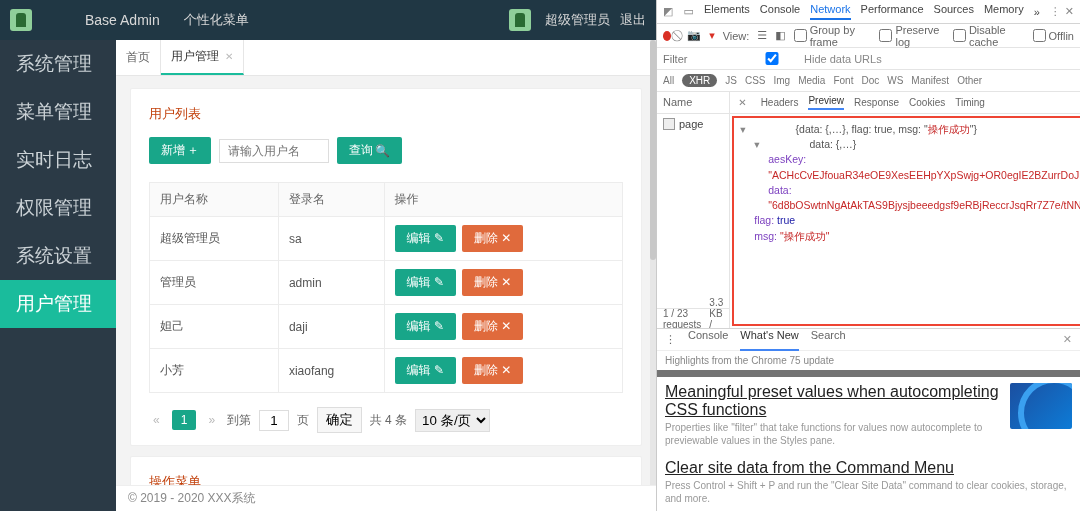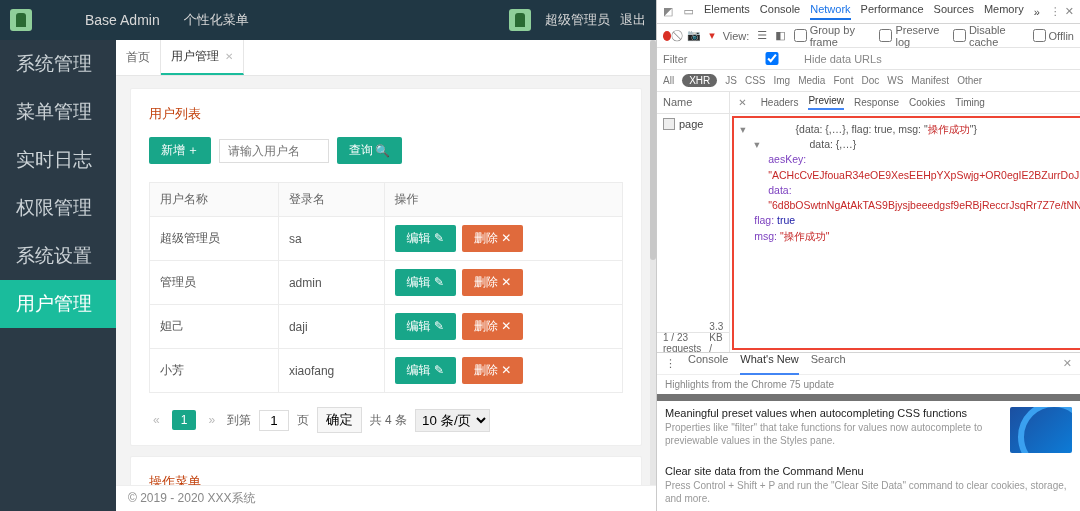--- a/index.html
+++ b/index.html
@@ -71,21 +71,21 @@
 .dt-preview .caret { color:#888; margin-right:2px; }
 .dt-preview .indent1 { padding-left:14px; }
 .dt-preview .indent2 { padding-left:28px; }
 .dt-status { height:20px; border-top:1px solid #e4e4e4; padding:0 6px; display:flex; align-items:center; gap:8px; font-size:10px; color:#666; }
 .dt-console { border-top:1px solid #d4d4d4; }
 .dt-console .hdr { height:22px; display:flex; align-items:center; gap:12px; padding:0 8px; font-size:11px; color:#666; border-bottom:1px solid #eee; }
 .dt-console .hdr .sel { color:#333; border-bottom:2px solid #4285f4; padding-bottom:8px; }
 .dt-console .hl { padding:4px 8px; color:#888; font-size:10px; border-bottom:7px solid #737373; }
 .dt-console .block { padding:6px 8px; display:flex; gap:8px; }
 .dt-console .block .txt { flex:1; }
-.dt-console .block .title2 { color:#222; font-size:11px; margin-bottom:2px; }
+.dt-console .block .title2 { color:#222; font-size:16px; margin-bottom:2px;text-decoration:underline; }
 .dt-console .block .desc { color:#999; font-size:10px; line-height:1.3; }
 .dt-console .thumb { width:62px; height:46px; background:linear-gradient(135deg,#1b4fa0,#0d7bd6); border-radius:2px; position:relative; overflow:hidden; }
 .dt-console .thumb::before { content:""; position:absolute; width:60px; height:60px; border:6px solid #3aa0f0; border-radius:50%; right:-18px; top:-6px; }
 label.chk { display:inline-flex; align-items:center; gap:3px; }
 label.chk input { margin:0; }
 .caret-close { margin-left:auto; color:#999; cursor:pointer; }
 .triple { margin-left:auto; display:flex; gap:4px; color:#888; }
 </style>
 </head>
 <body>

